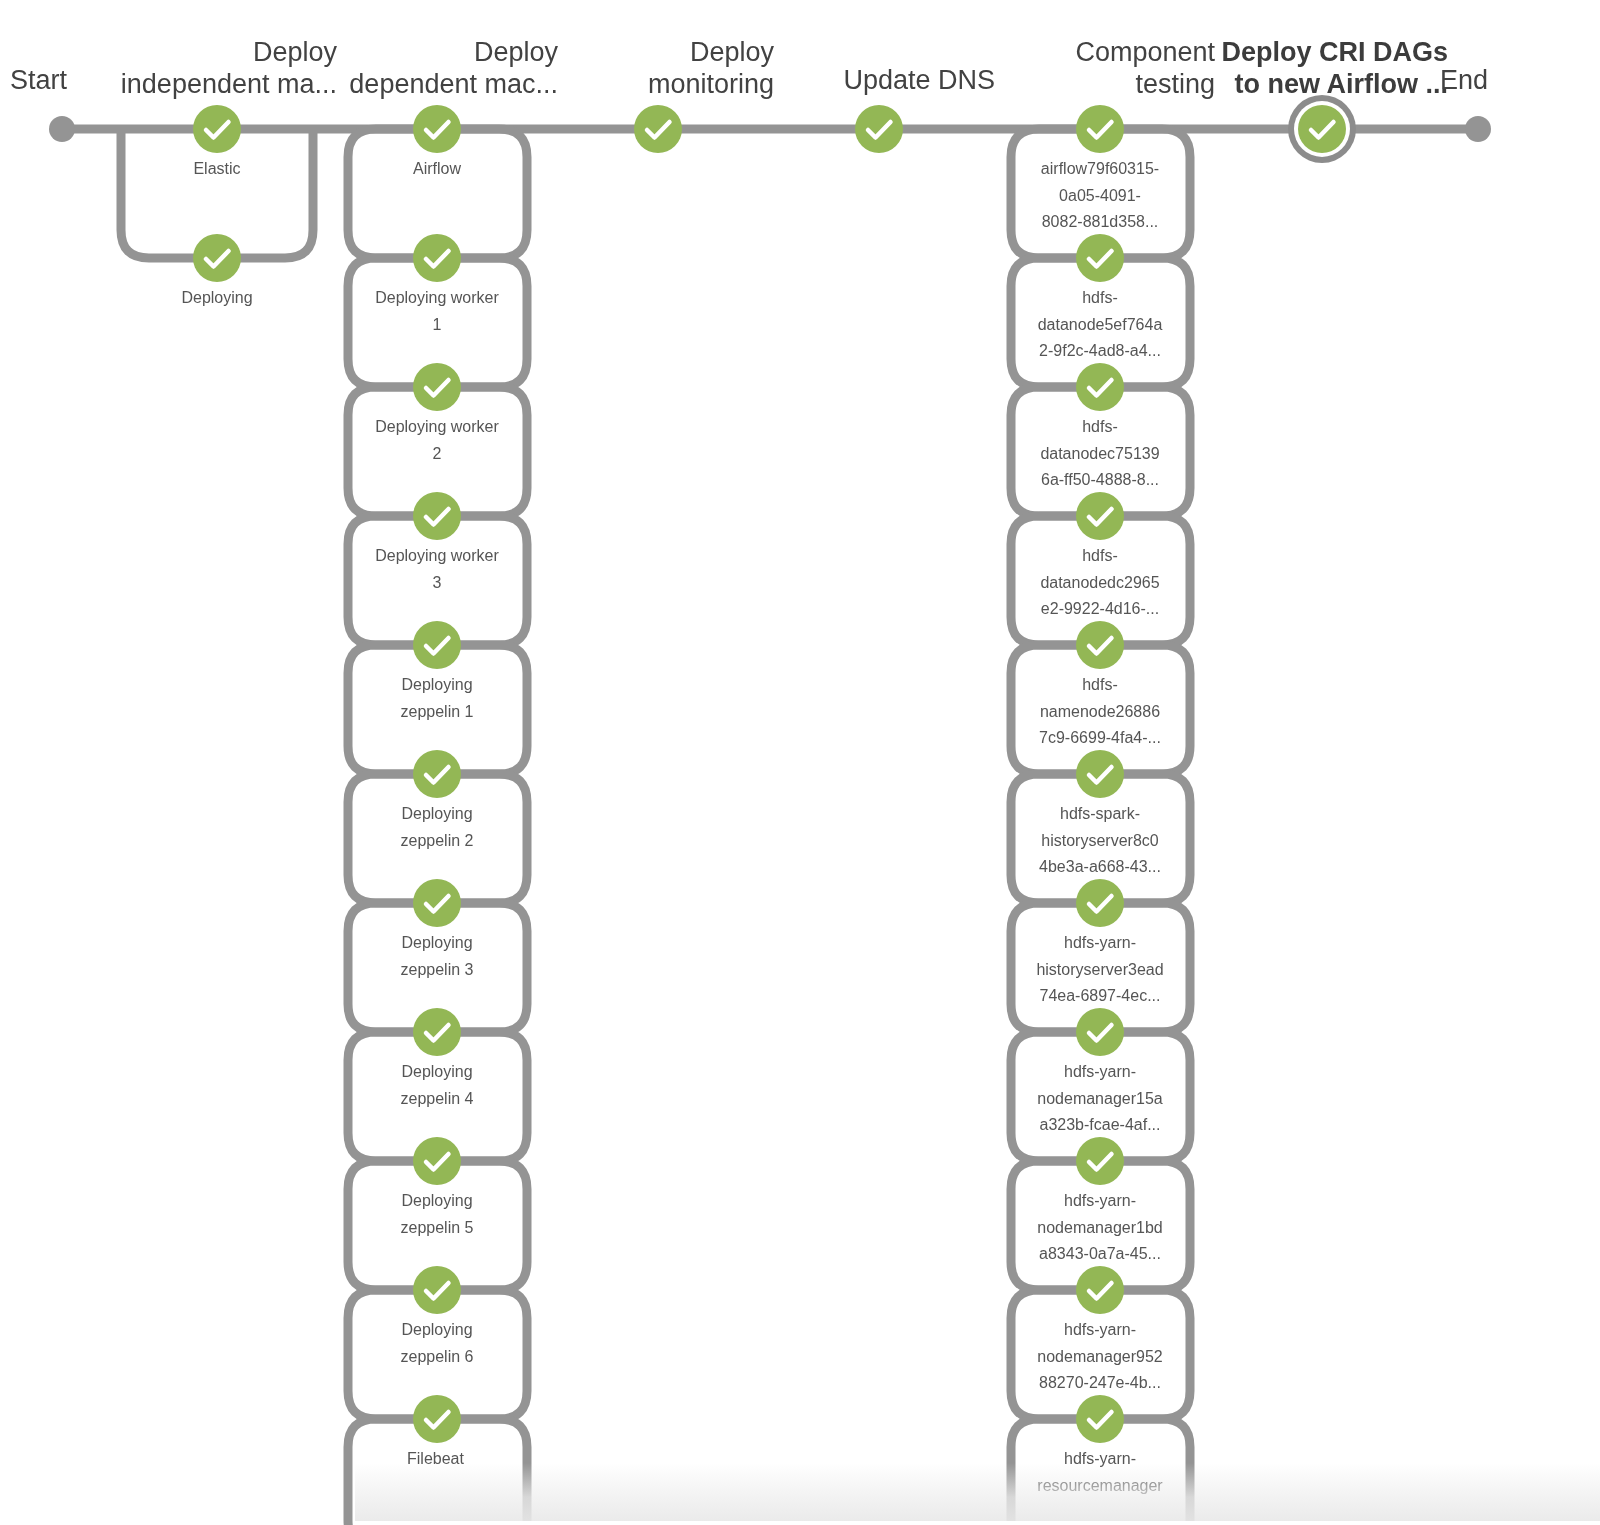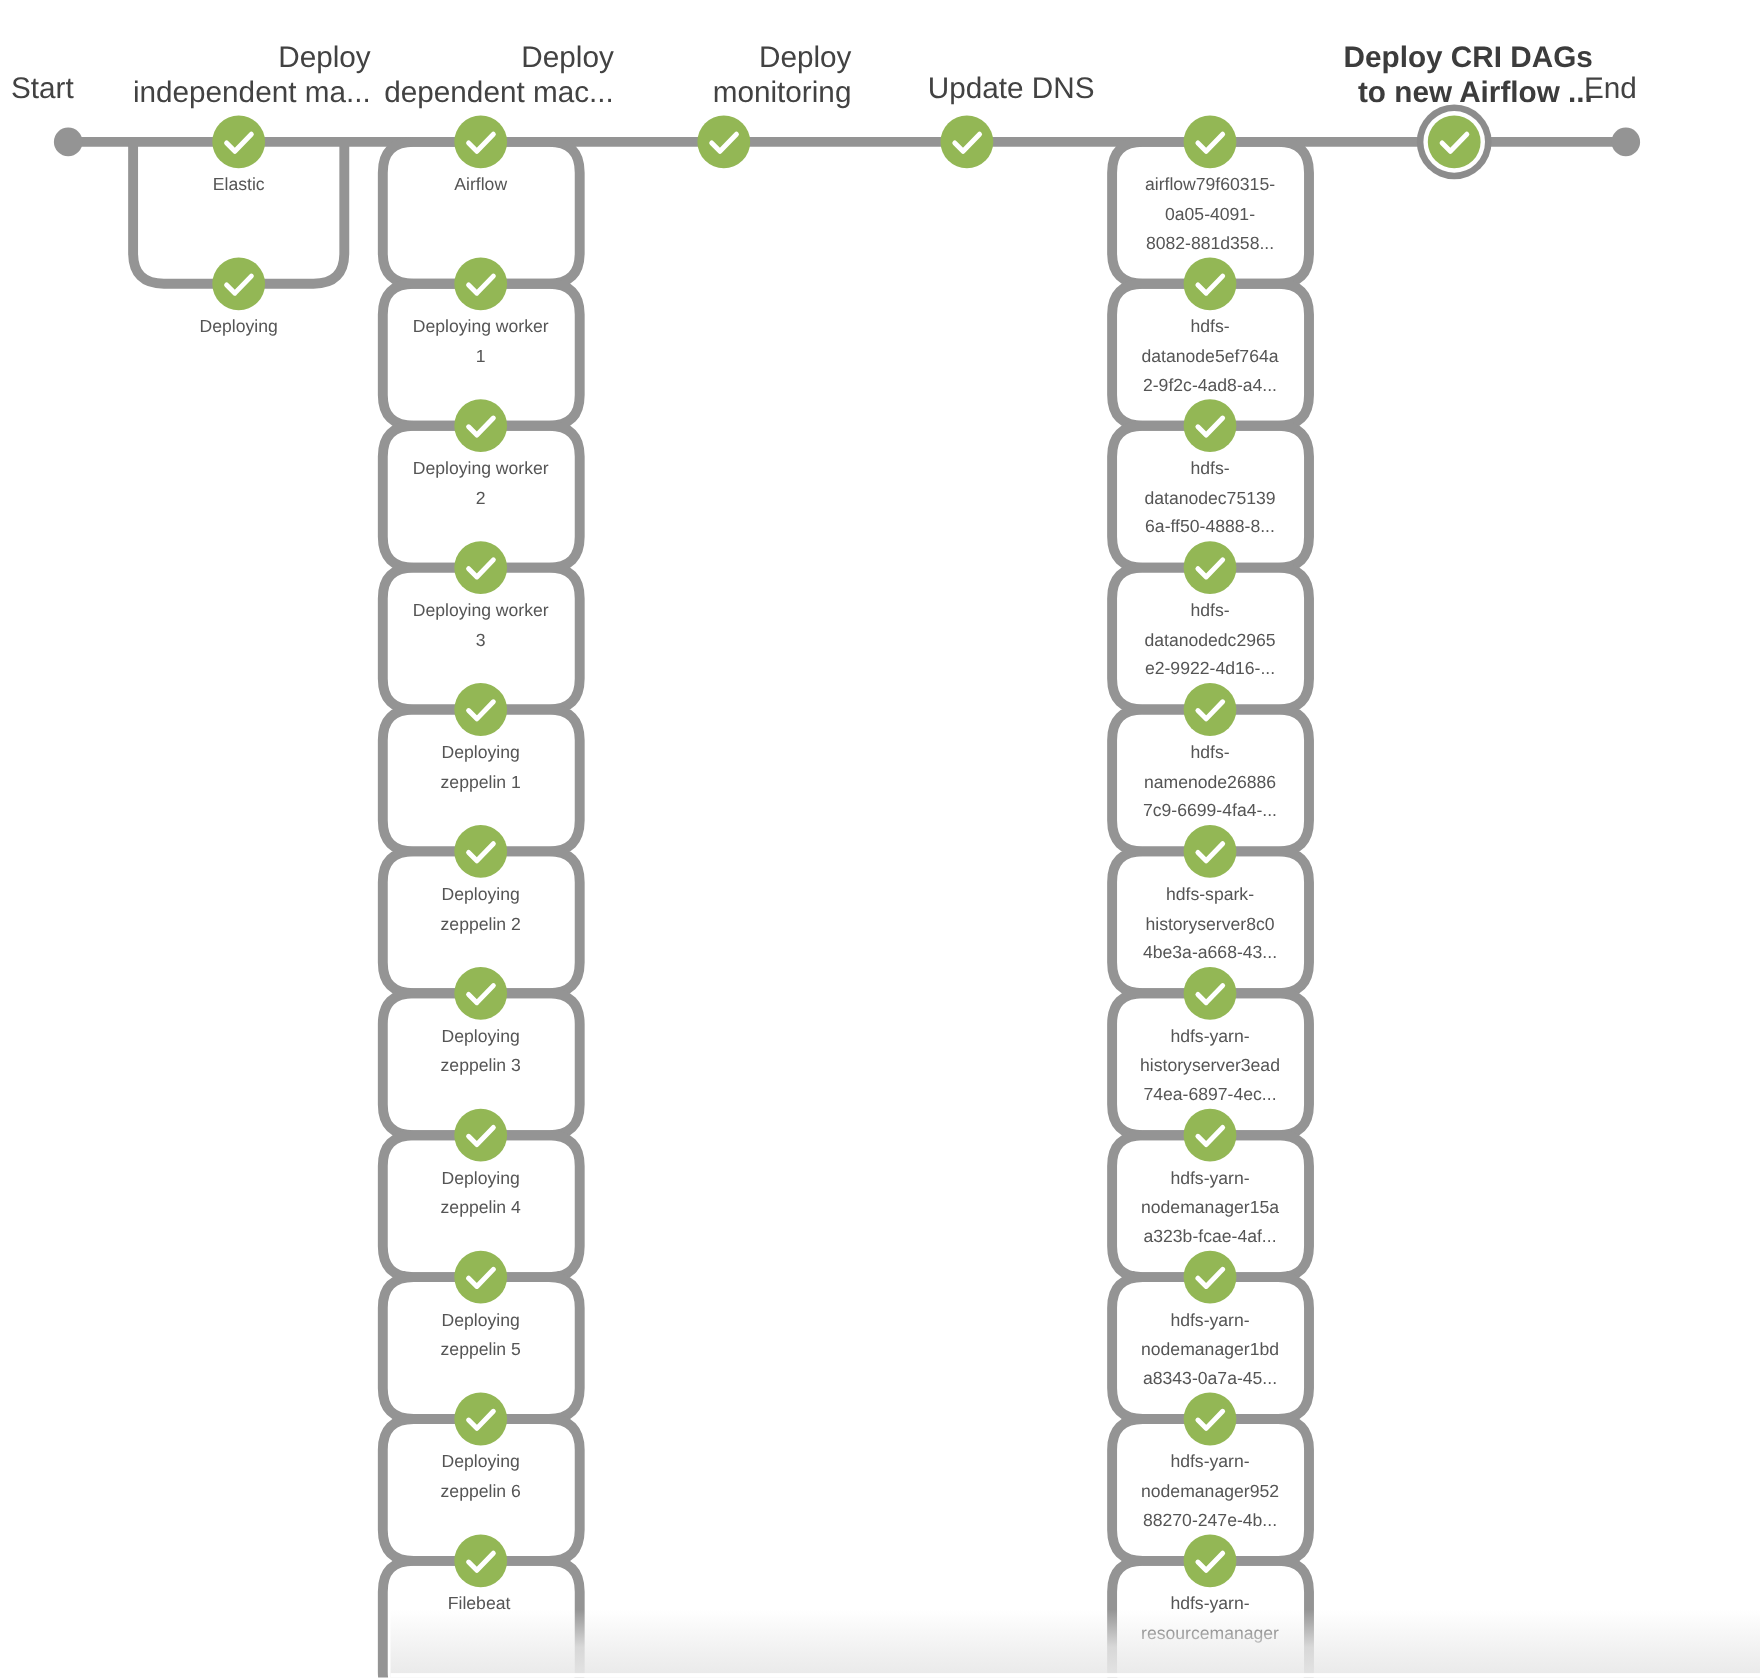--- a/index.html
+++ b/index.html
@@ -235,20 +235,22 @@
 independent ma...</div>
 
   <div class="stage-title" style="left:318px; top:36px; width:240px;">Deploy
 dependent mac...</div>
 
   <div class="stage-title" style="left:544px; top:36px; width:230px;">Deploy
 monitoring</div>
 
   <div class="stage-title" style="left:765px; top:64px; width:230px;">Update DNS</div>
 
+  <div class="stage-title" style="left:985px; top:36px; width:230px;">Component
+testing</div>
 
   <div class="stage-title selected" style="left:1198px; top:36px; width:250px;">Deploy CRI DAGs
 to new Airflow ...</div>
 
   <div class="endpoint-label" style="left:1440px; top:64px; width:100px;">End</div>
 
   <div id="node-label-layer">
       <div class="node-label" style="left: 112px; top: 156px; width: 210px;">Elastic</div>
       <div class="node-label" style="left: 82px; top: 285px; width: 270px;">Deploying</div>
       <div class="node-label" style="left: 343px; top: 156px; width: 188px;">Airflow</div>

